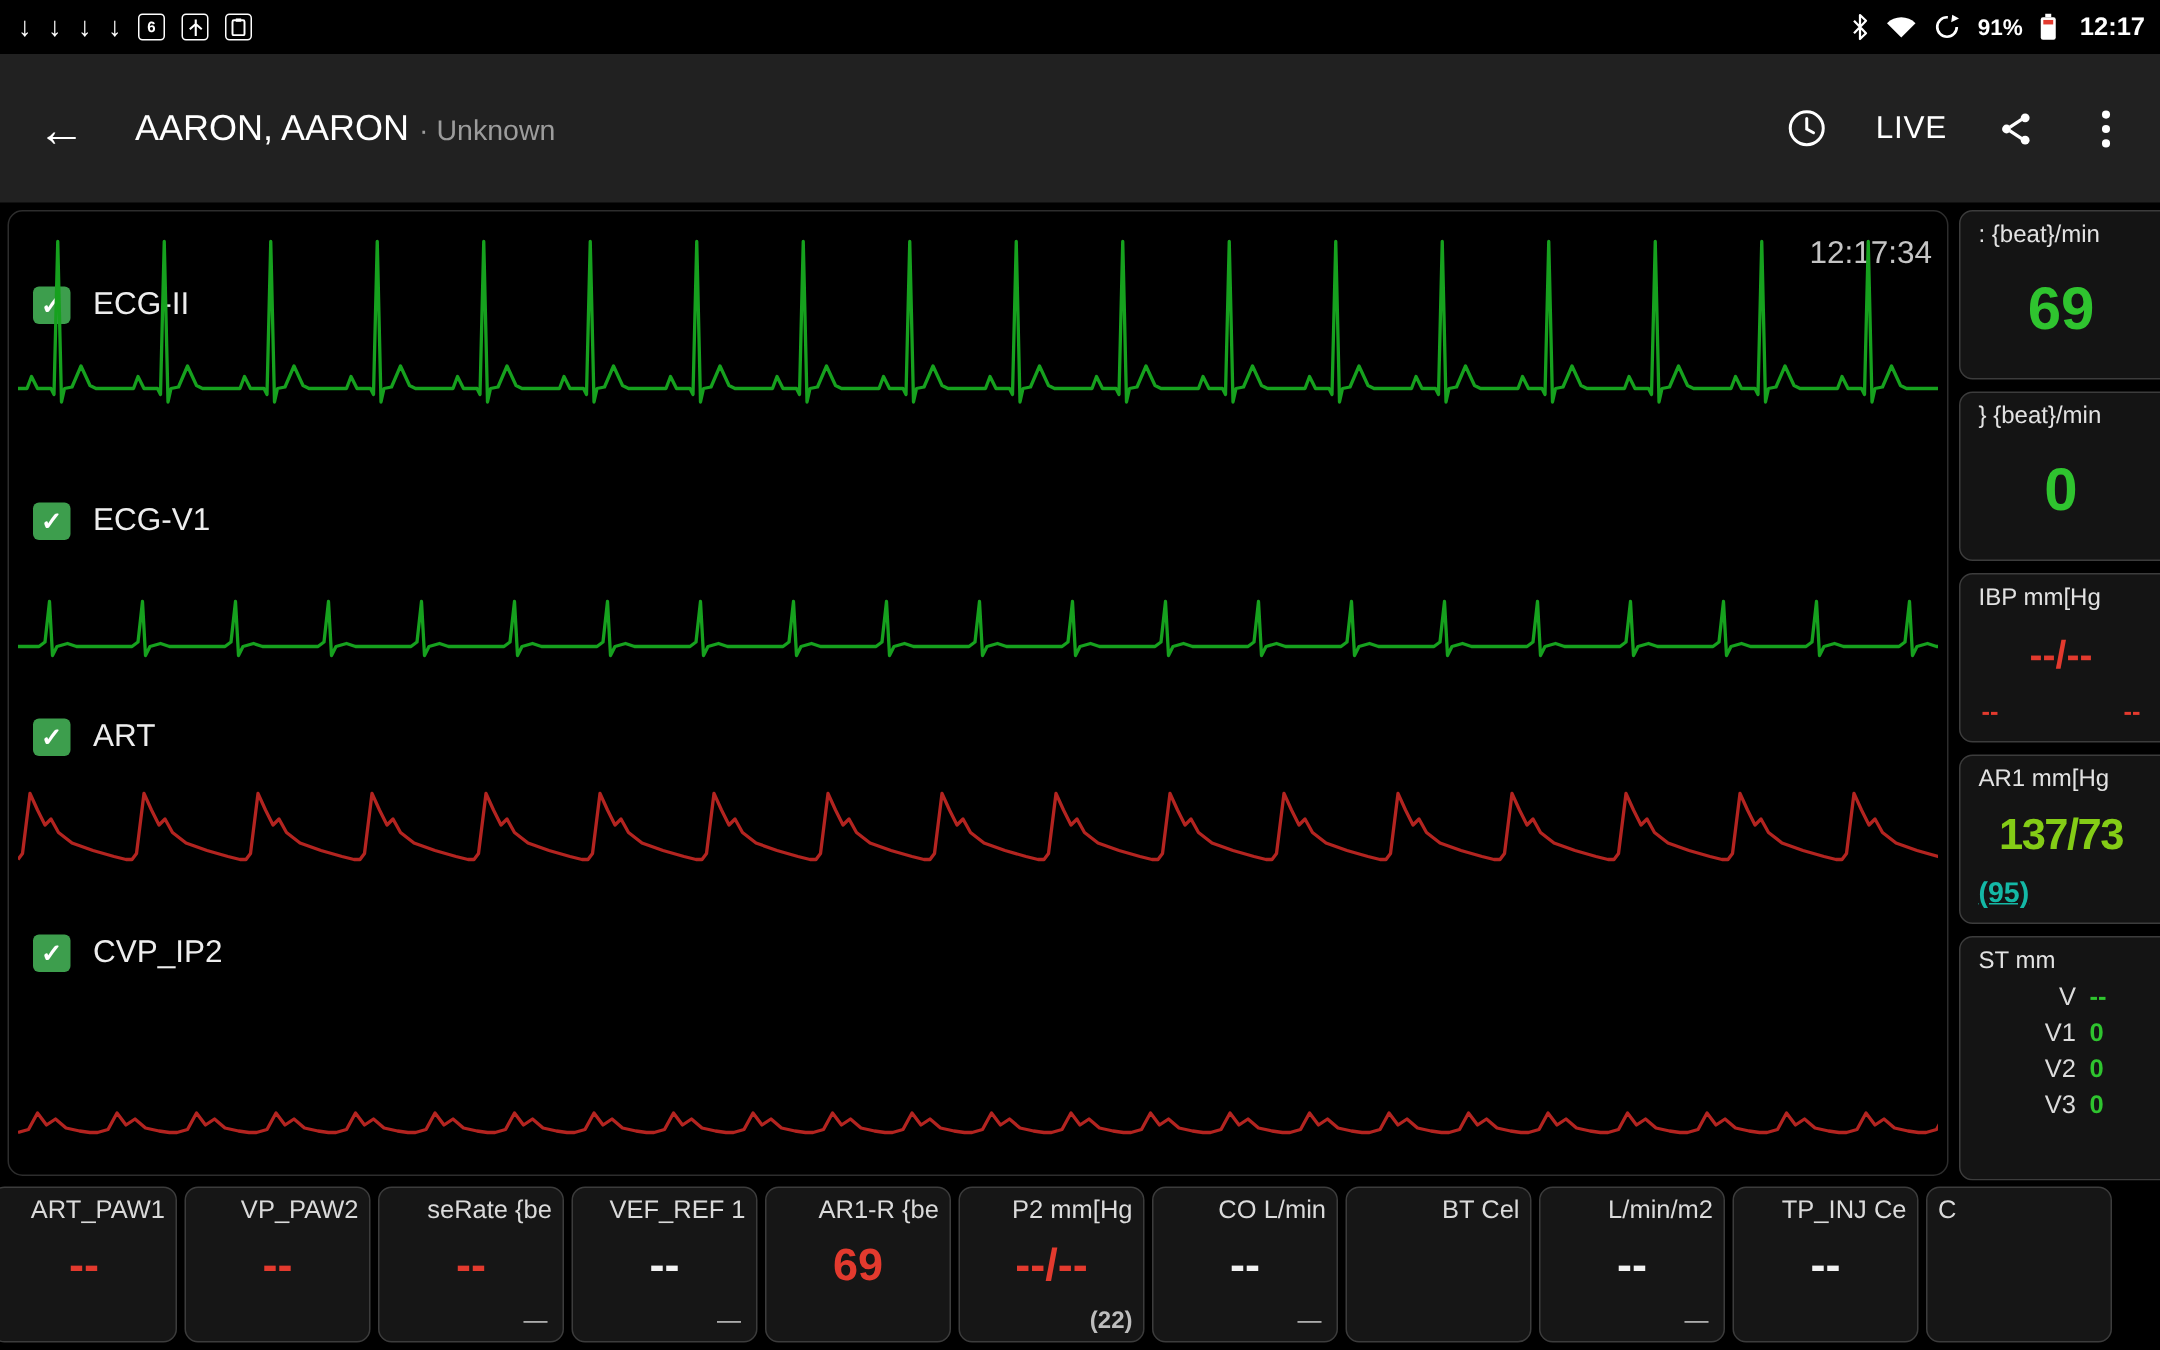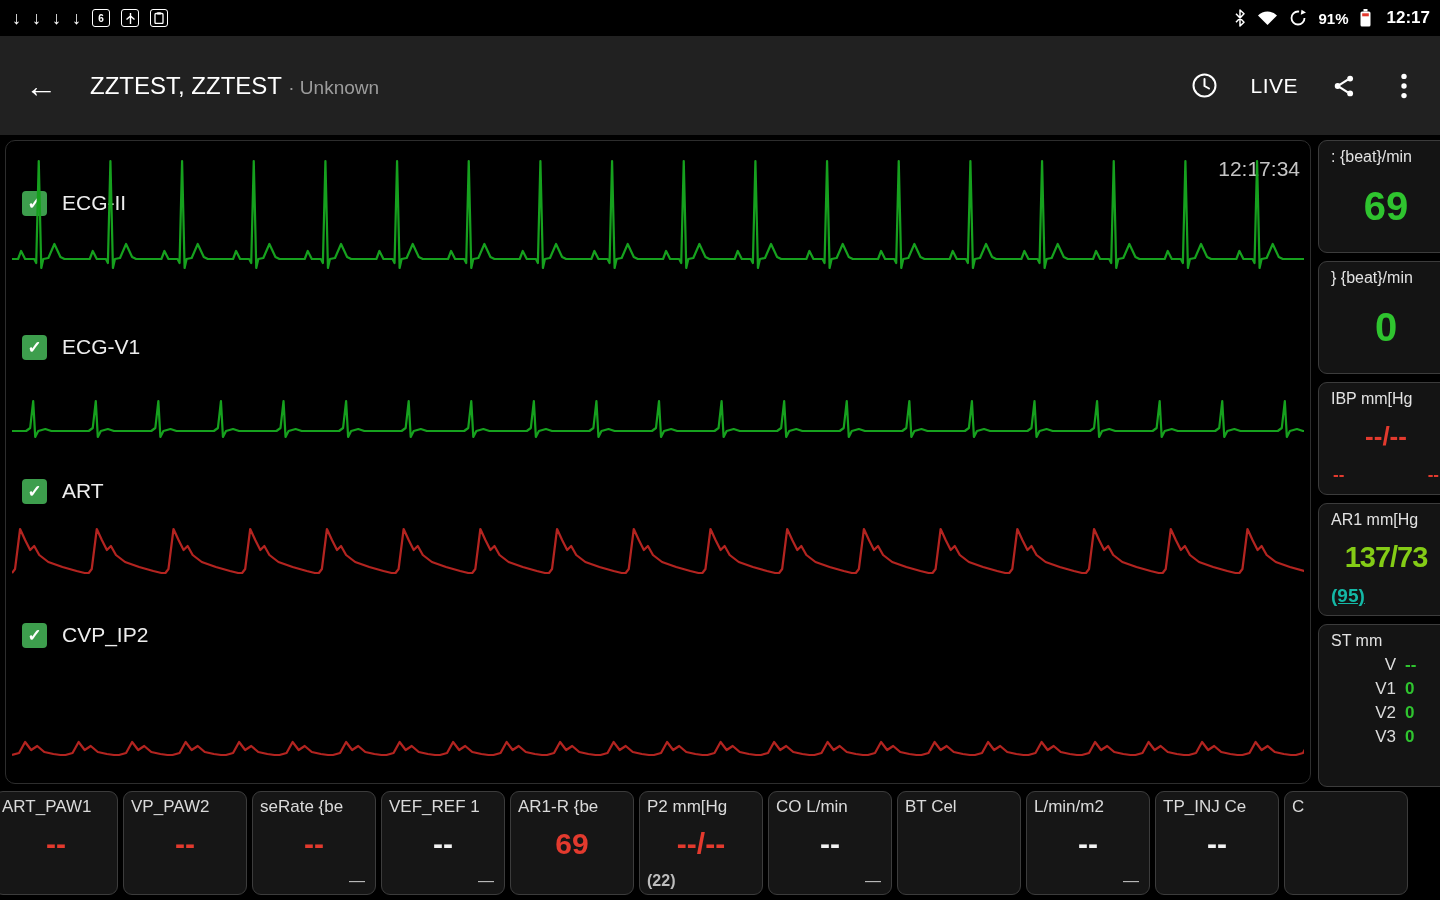--- a/index.html
+++ b/index.html
@@ -41,47 +41,47 @@
   .checkbox { width:25px; height:25px; border-radius:4px; background:#3d9e4d; color:#fff; font-size:17px;
               font-weight:bold; display:flex; align-items:center; justify-content:center; cursor:pointer; }
   .ch-label { font-size:21px; color:#ededed; }
   svg.wave { position:absolute; left:6px; width:calc(100% - 12px); display:block; }
   .w1 { top:8px;   height:124px; }
   .w2 { top:248px; height:62px; }
   .w3 { top:372px; height:72px; }
   .w4 { top:582px; height:46px; }
 
   
-  .vitals-col { flex:none; width:122px; padding:5px 0 0 0; display:flex; flex-direction:column; gap:8px; overflow:hidden; }
+  .vitals-col { flex:none; width:134px; padding:5px 0 0 0; display:flex; flex-direction:column; gap:8px; overflow:hidden; }
   .vtile { flex:none; width:152px; background:#141414; border:1px solid #3c3c3c; border-radius:9px;
            padding:7px 28px 6px 12px; display:flex; flex-direction:column; cursor:pointer; }
   .vtile.fixed { height:113px; }
   .vtile.st-tile { flex:1; }
   .vt-label { font-size:16px; color:#e2e2e2; white-space:nowrap; }
   .vt-value { flex:1; display:flex; align-items:center; justify-content:center; font-weight:bold; }
   .v-xl { font-size:40px; }
   .v-lg { font-size:26px; }
   .v-md { font-size:29px; letter-spacing:-1px; }
   .vt-subrow { display:flex; justify-content:space-between; font-size:17px; font-weight:bold; padding:0 2px 3px 2px; }
   .vt-sub { font-size:19px; font-weight:bold; padding-bottom:2px; }
   .st-rows { margin-top:5px; display:flex; flex-direction:column; gap:4px; }
   .st-row { display:flex; justify-content:flex-end; gap:9px; font-size:17px; padding-right:14px; }
   .st-name { color:#dcdcdc; }
   .st-val { font-weight:bold; min-width:22px; }
 
   
   .bottom-row { flex:none; height:113px; display:flex; gap:5px; padding:4px 0 5px 0; margin-left:-6px; overflow:hidden; }
   .btile { flex:none; width:124px; background:#161616; border:1px solid #3c3c3c; border-radius:9px;
            display:flex; flex-direction:column; padding:5px 7px 4px 7px; cursor:pointer; }
-  .bt-label { font-size:17px; color:#dadada; text-align:left; white-space:nowrap; overflow:hidden; }
+  .bt-label { font-size:17px; color:#dadada; text-align:right; white-space:nowrap; overflow:hidden; }
   .bt-label.left { text-align:left; }
   .bt-value { flex:1; display:flex; align-items:center; justify-content:center; font-size:30px; font-weight:bold; }
   .bt-sub { height:19px; font-size:16px; color:#bdbdbd; line-height:19px; }
   .bt-sub[data-align="right"]  { text-align:right; padding-right:3px; }
-  .bt-sub[data-align="center"] { text-align:left; font-weight:bold; }
+  .bt-sub[data-align="center"] { text-align:right; font-weight:bold; }
 </style>
 </head>
 <body>
 
 <div class="screen">
 
   <div class="status-bar">
     <div class="sb-group">
       <span class="dl-arrow">↓</span>
       <span class="dl-arrow">↓</span>
@@ -118,21 +118,21 @@
         <rect x="2.2" y="4.3" width="6.6" height="3" fill="#e33a2e"></rect>
       </svg>
       <span class="sb-time">12:17</span>
     </div>
   </div>
 
   <div class="app-header">
     <button class="back-btn">←</button>
     <div class="patient">
       <div class="p-line1">
-        <span>ZZTEST, ZZTEST</span>
+        <span>AARON, AARON</span>
         <span class="p-dim"> <span>·</span>
         <span>Unknown</span></span>
       </div>
     </div>
     <div class="hdr-actions">
       <button class="icon-btn">
         <svg width="27" height="27" viewBox="0 0 27 27">
           <circle cx="13.5" cy="13.5" r="11" stroke="#fff" stroke-width="2" fill="none"></circle>
           <polyline points="13.5,7 13.5,14 18,16.5" stroke="#fff" stroke-width="2" fill="none" stroke-linecap="round"></polyline>
         </svg>

